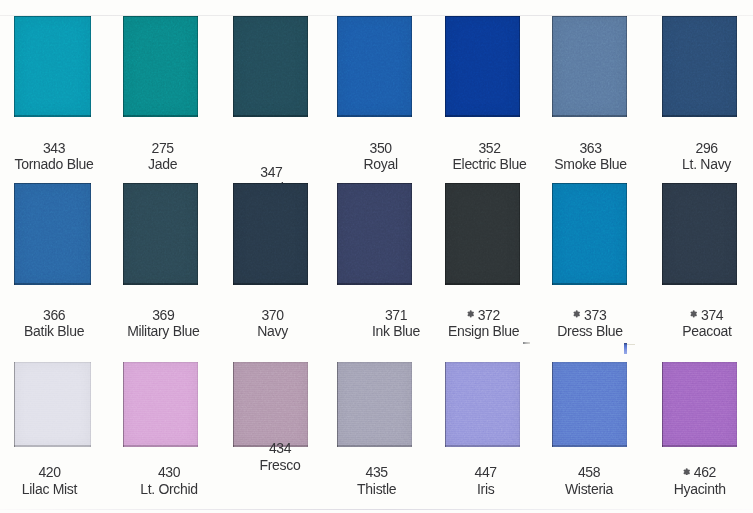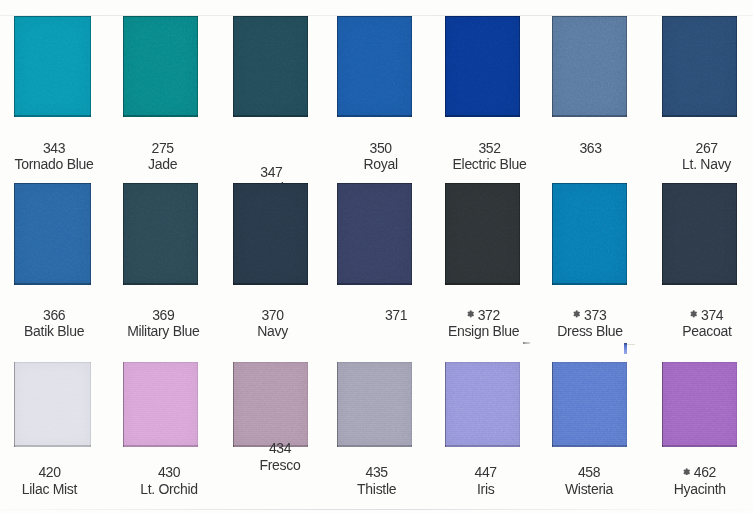--- a/index.html
+++ b/index.html
@@ -116,29 +116,30 @@
         <div class="nm">Electric Blue</div>
       </div>
       <div class="swatch" style="left: 552px; top: 16px; width: 75px; height: 101px; background: rgb(89, 119, 159);">
         <div class="fabric"></div>
         <div class="weave"></div>
         <div class="weft"></div>
         <div class="rim"></div>
       </div>
       <div class="cap" style="left: 530.5px; top: 139.5px; width: 120px;">
         <div class="num"><span class="codetxt">363</span></div>
+        <div class="nm">Smoke Blue</div>
       </div>
       <div class="swatch" style="left: 662px; top: 16px; width: 75px; height: 101px; background: rgb(42, 75, 114);">
         <div class="fabric"></div>
         <div class="weave"></div>
         <div class="weft"></div>
         <div class="rim"></div>
       </div>
       <div class="cap" style="left: 646.6px; top: 139.5px; width: 120px;">
-        <div class="num"><span class="codetxt">267</span></div>
+        <div class="num"><span class="codetxt">296</span></div>
         <div class="nm">Lt. Navy</div>
       </div>
       <div class="swatch" style="left: 14px; top: 183px; width: 77px; height: 102px; background: rgb(41, 100, 163);">
         <div class="fabric"></div>
         <div class="weave"></div>
         <div class="weft"></div>
         <div class="rim"></div>
       </div>
       <div class="cap" style="left: -5.9px; top: 306.5px; width: 120px;">
         <div class="num"><span class="codetxt">366</span></div>
@@ -165,20 +166,21 @@
         <div class="nm">Navy</div>
       </div>
       <div class="swatch" style="left: 337px; top: 183px; width: 75px; height: 102px; background: rgb(55, 64, 98);">
         <div class="fabric"></div>
         <div class="weave"></div>
         <div class="weft"></div>
         <div class="rim"></div>
       </div>
       <div class="cap" style="left: 336px; top: 306.5px; width: 120px;">
         <div class="num"><span class="codetxt">371</span></div>
+        <div class="nm">Ink Blue</div>
       </div>
       <div class="swatch" style="left: 445px; top: 183px; width: 75px; height: 102px; background: rgb(45, 51, 53);">
         <div class="fabric"></div>
         <div class="weave"></div>
         <div class="weft"></div>
         <div class="rim"></div>
       </div>
       <div class="cap" style="left: 423.6px; top: 306.5px; width: 120px;">
         <div class="num" style="padding-left: 10.4px;"><span class="codetxt"><svg class="star" viewBox="0 0 20 20" width="7.4" height="7.8" preserveAspectRatio="none">
               <g fill="#58585b">

